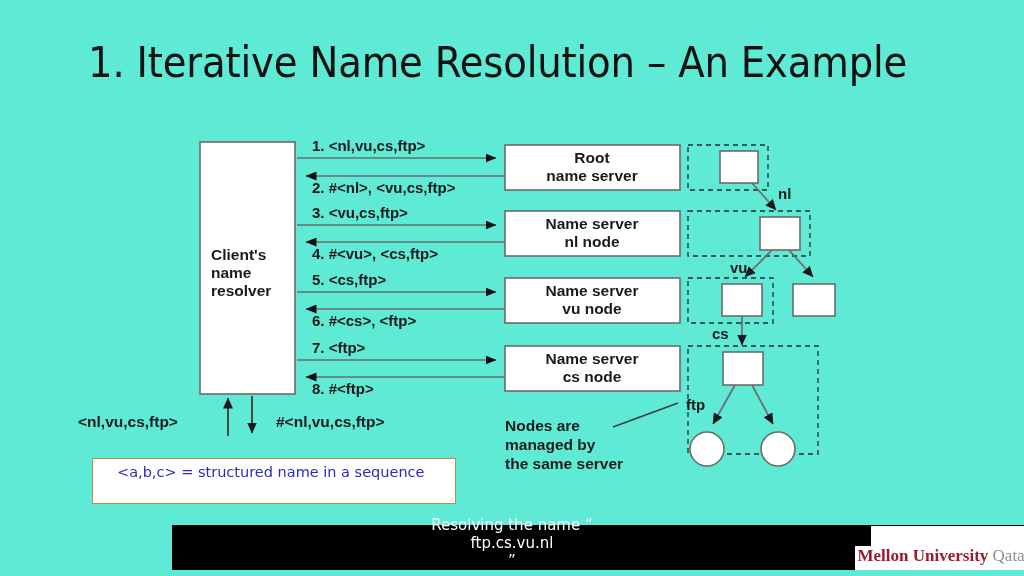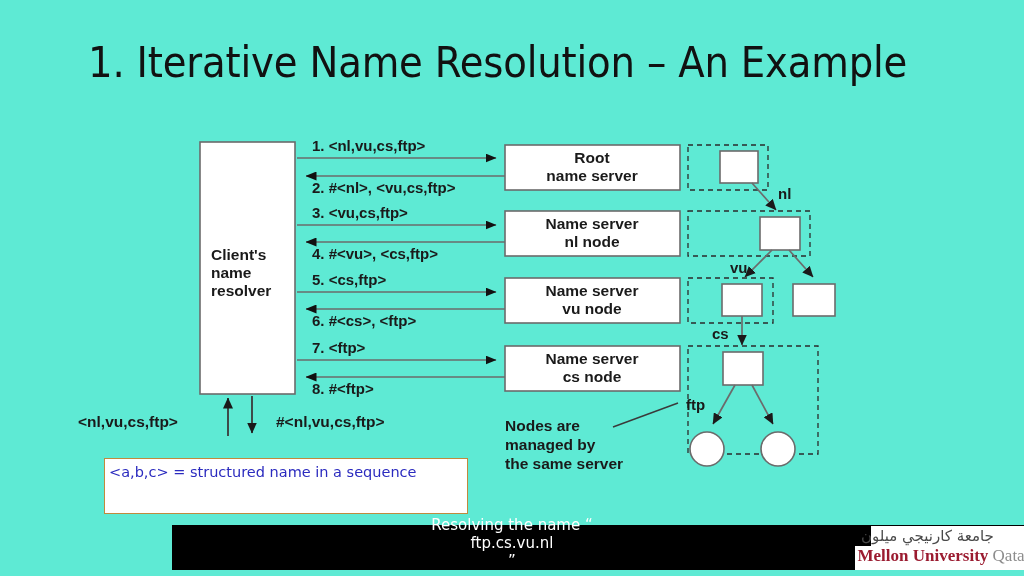--- a/index.html
+++ b/index.html
@@ -103,28 +103,28 @@
     stroke-width: 1.8;
     fill: none;
   }
   .leader-line {
     stroke: #3a3a3a;
     stroke-width: 1.4;
     fill: none;
   }
   #legend-box {
     position: absolute;
-    left: 104px;
+    left: 92px;
     top: 458px;
     width: 364px;
-    height: 56px;
+    height: 46px;
     border: 1.5px solid #c08a3e;
     background: #ffffff;
     box-sizing: border-box;
-    padding: 3px 8px 0 4px;
+    padding: 3px 8px 0 24px;
   }
   #legend-box .legend-line {
     font-family: "DejaVu Sans", sans-serif;
     font-size: 14.5px;
     color: #2b2bbf;
     line-height: 21px;
     white-space: nowrap;
   }
   #footer-bar {
     position: absolute;
@@ -304,19 +304,18 @@
   <div id="footer-bar">
     <div id="footer-text">
       <span>Resolving the name “</span>
         <span class="quoted-name">ftp.cs.vu.nl</span>
         <span>”</span>
     </div>
   </div>
 
   <div id="cmuq-logo">
     <div id="cmuq-blackpatch"></div>
-    <div id="cmuq-arabic">جامعة كارنيجي ميلون</div>
     <div id="cmuq-wordmark">
       <span>ie Mellon University</span><span class="qatar"> Qatar</span>
     </div>
   </div>
 
 </div>
 
 </body></html>

